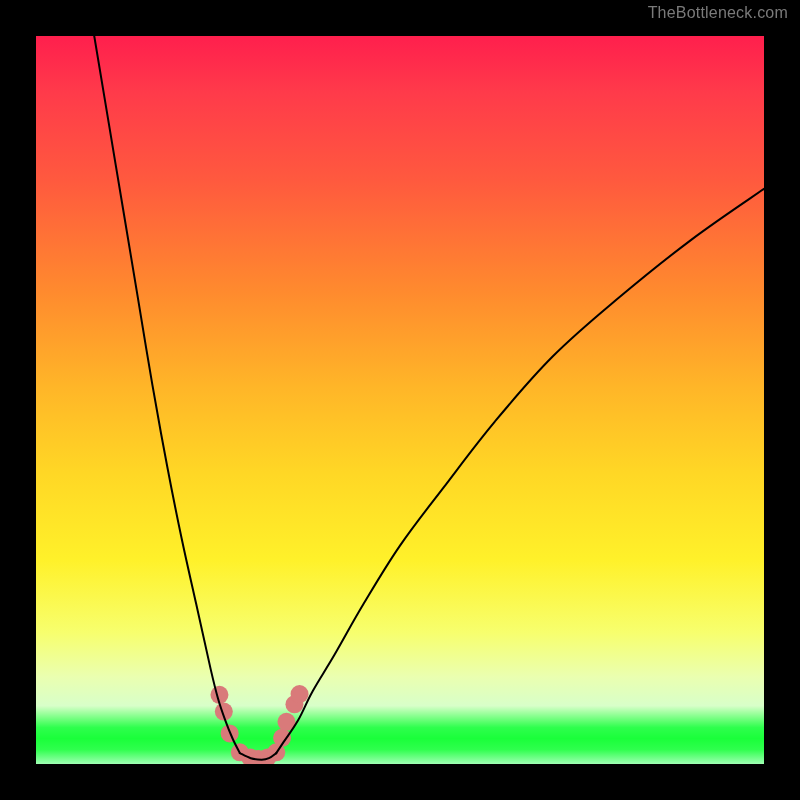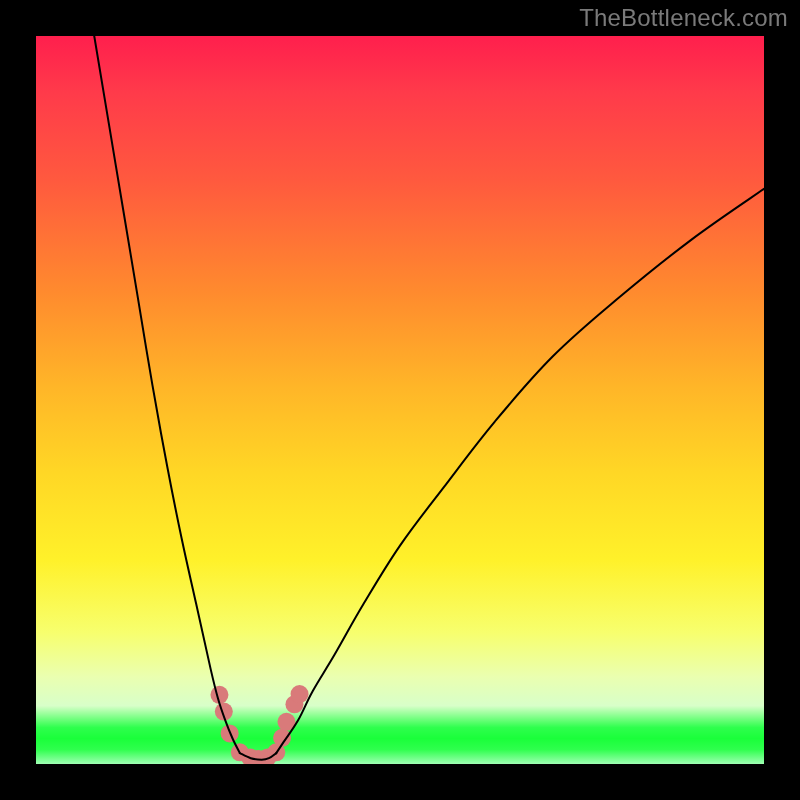--- a/index.html
+++ b/index.html
@@ -47,21 +47,21 @@
     left: 0;
     top: 0;
     width: 728px;
     height: 728px;
   }
   .watermark {
     position: absolute;
     top: 4px;
     right: 12px;
     color: #7a7a7a;
-    font-size: 24px;
+    font-size: 16px;
     font-weight: 500;
     letter-spacing: 0.2px;
     user-select: none;
     pointer-events: none;
   }
 </style>
 </head>
 <body>
 
 <div class="stage">

